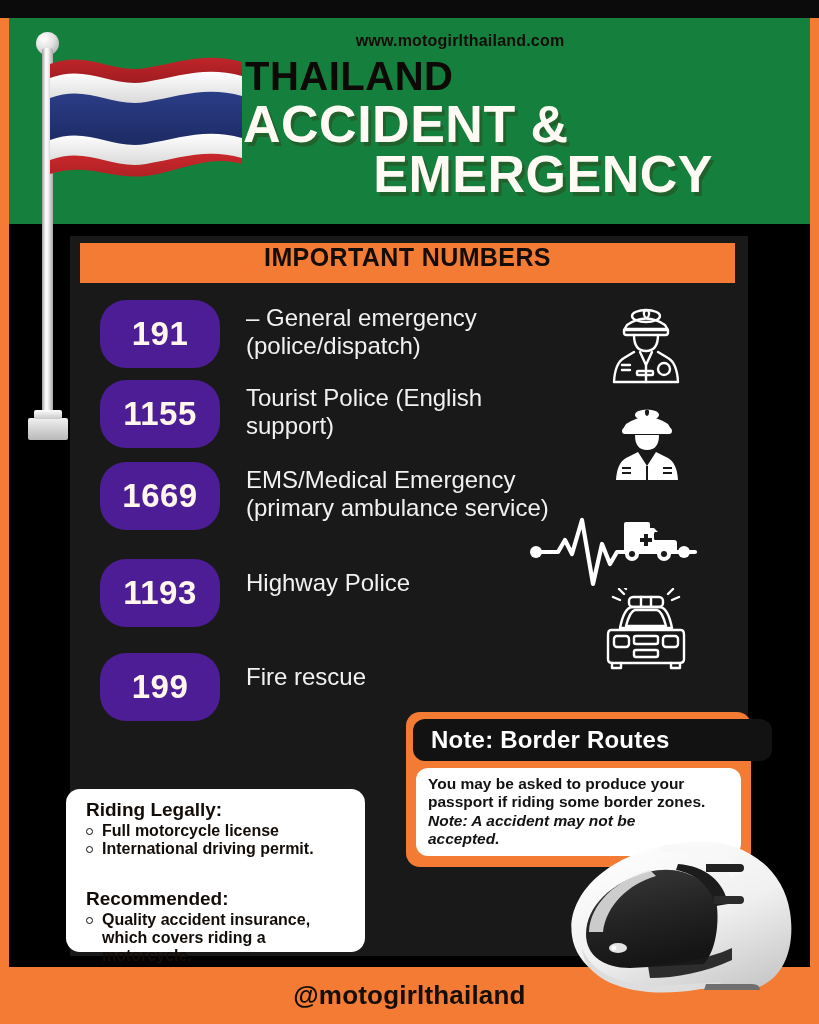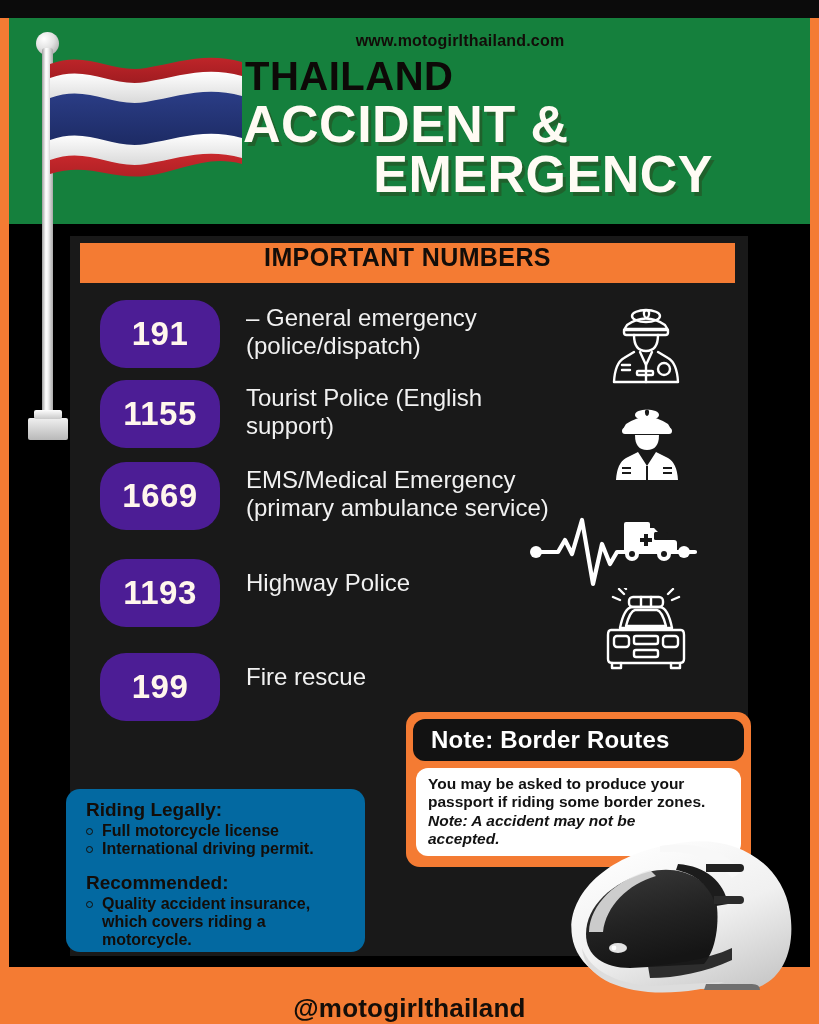--- a/index.html
+++ b/index.html
@@ -84,59 +84,59 @@
 
   
   .ricon{position:absolute;z-index:13;}
 
   
   .notebox{
     position:absolute;left:406px;top:712px;width:345px;height:155px;
     background:#F47B33;border-radius:14px;z-index:18;
   }
   .note-head{
-    position:absolute;left:7px;top:7px;width:331px;height:42px;
+    position:absolute;left:7px;top:7px;width:359px;height:42px;
     background:#121212;border-radius:12px;
     display:flex;align-items:center;padding-left:18px;box-sizing:border-box;
   }
   .note-head span{color:#fff;font-weight:bold;font-size:24px;letter-spacing:.2px;}
   .note-body{
     position:absolute;left:10px;top:56px;width:325px;height:88px;
     background:#ffffff;border-radius:12px;
     padding:7px 12px;box-sizing:border-box;
   }
   .note-body p{margin:0;color:#121212;font-weight:bold;font-size:15.5px;line-height:1.18;}
   .note-body p.ital{font-style:italic;}
 
   
   .legalbox{
     position:absolute;left:66px;top:789px;width:299px;height:163px;
-    background:#0369a1;border-radius:14px;z-index:18;
+    background:#ffffff;border-radius:14px;z-index:18;
     padding:10px 14px;box-sizing:border-box;color:#130d09;
   }
   .legalbox h3{margin:0 0 1px 6px;font-size:19px;font-weight:bold;}
-  .legalbox h3.second{margin-top:14px;}
+  .legalbox h3.second{margin-top:30px;}
   .legalbox ul{margin:0;padding:0;list-style:none;}
   .legalbox li{
     position:relative;padding-left:22px;font-size:16px;font-weight:bold;
     line-height:1.13;margin-bottom:0px;
   }
   .legalbox li:before{
     content:"";position:absolute;left:6px;top:6px;width:5px;height:5px;
     border:1.6px solid #130d09;border-radius:50%;
   }
 
   
   .helmet{position:absolute;left:556px;top:838px;width:246px;height:160px;z-index:22;}
 
   
   .footer{position:absolute;left:0;top:967px;width:819px;height:57px;background:#F47B33;z-index:20;}
   .footer-handle{
     position:absolute;left:0;top:967px;width:819px;height:57px;z-index:26;
-    display:flex;align-items:flex-end;justify-content:center;
+    display:flex;align-items:center;justify-content:center;
   }
   .footer-handle span{color:#140e09;font-weight:bold;font-size:26px;letter-spacing:.2px;}
 </style>
 </head>
 <body>
 
 <div class="page">
 
   <div class="top-black"></div>
   <div class="edge-left"></div>

